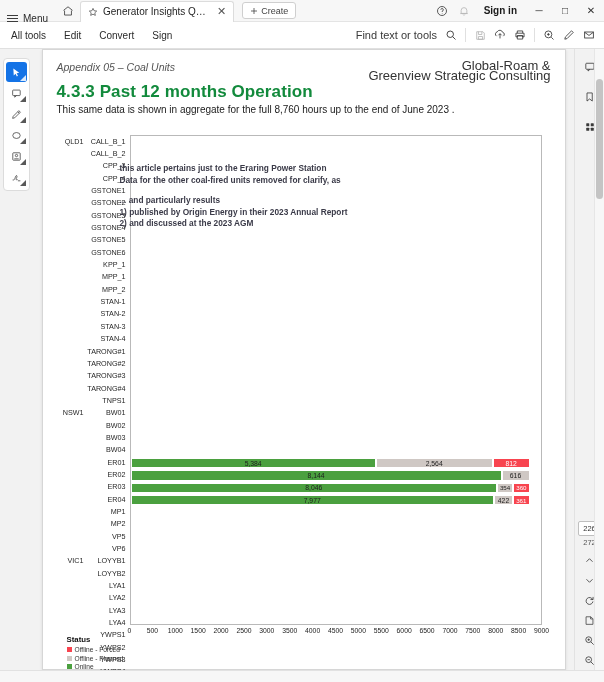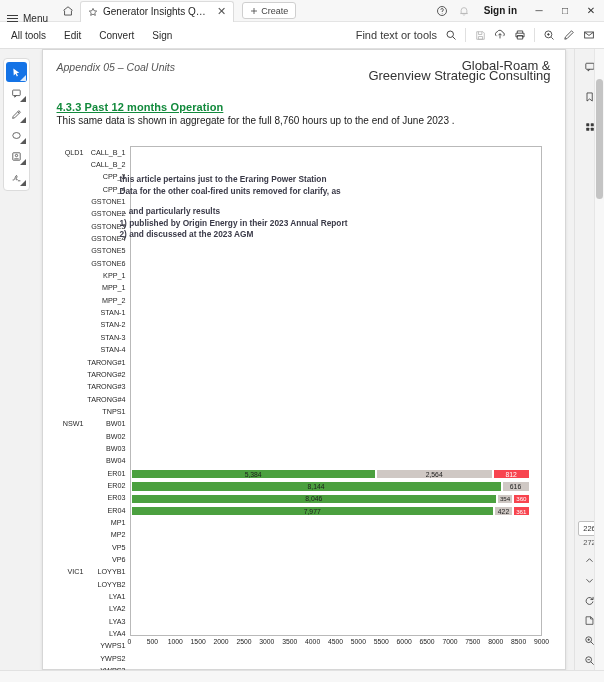--- a/index.html
+++ b/index.html
@@ -65,21 +65,21 @@
   .rspacer{flex:1 1 auto;}
   .pagebox{width:22px;height:13px;border:1px solid #bfbfbf;border-radius:2px;background:#fff;font-size:7.5px;display:flex;align-items:center;justify-content:center;color:#333;margin-bottom:2px;}
   .pagetot{font-size:7.5px;color:#555;margin-bottom:3px;}
   .rbtn{width:22px;height:20px;display:flex;align-items:center;justify-content:center;color:#3a3a3a;}
 
   
   .doc-head{display:flex;justify-content:space-between;align-items:flex-start;}
   .doc-title{color:#128a3c;font-weight:bold;font-size:11.5px;line-height:13px;}
   .doc-sub{color:#555;font-style:italic;font-size:10.5px;line-height:13px;margin-top:1px;}
   .doc-org{text-align:right;font-size:13px;color:#333;line-height:10px;padding-top:1px;}
-  .sec-head{margin-top:20px;font-size:11px;font-weight:bold;color:#128a3c;text-decoration:underline;letter-spacing:.1px;}
+  .sec-head{margin-top:1px;font-size:17px;font-weight:bold;color:#128a3c;letter-spacing:.1px;}
   .sec-para{margin-top:2px;font-size:10px;color:#1a1a1a;}
 
   
   .chart{position:relative;margin-top:20px;height:490px;}
   .plotbox{
     position:absolute;left:73px;top:0;right:9px;height:490px;
     border:1px solid #b9b9b9;background:#fff;box-sizing:border-box;
   }
   .catlist{position:absolute;left:0;top:0;width:73px;height:490px;}
   .catrow{height:12.35px;display:flex;align-items:center;font-size:7.2px;color:#262626;white-space:nowrap;}
@@ -618,20 +618,35 @@
                 <span style="left: 66.6667%;">6000</span>
                 <span style="left: 72.2222%;">6500</span>
                 <span style="left: 77.7778%;">7000</span>
                 <span style="left: 83.3333%;">7500</span>
                 <span style="left: 88.8889%;">8000</span>
                 <span style="left: 94.4444%;">8500</span>
                 <span style="left: 100%;">9000</span>
               </div>
           </div>
 
+          <div class="legend">
+            <div class="legend-title">Status</div>
+            <div class="legend-row">
+              <span class="swatch" id="sw0" style="background: rgb(248, 68, 79);"></span>
+              <span class="legend-label">Offline - Forced</span>
+            </div>
+            <div class="legend-row">
+              <span class="swatch" id="sw1" style="background: rgb(207, 200, 196);"></span>
+              <span class="legend-label">Offline - Planned</span>
+            </div>
+            <div class="legend-row">
+              <span class="swatch" id="sw2" style="background: rgb(75, 160, 63);"></span>
+              <span class="legend-label">Online</span>
+            </div>
+          </div>
         </div>
 
       </div>
     </div>
 
     <div class="rightrail">
       <div class="rtool">
         <svg width="12" height="12" viewBox="0 0 16 16" fill="none" stroke="#3a3a3a" stroke-width="1.1">
           <rect x="2.4" y="3" width="11" height="8" rx="1"></rect>
             <path d="M5.4 11v2.4L8 11"></path>

